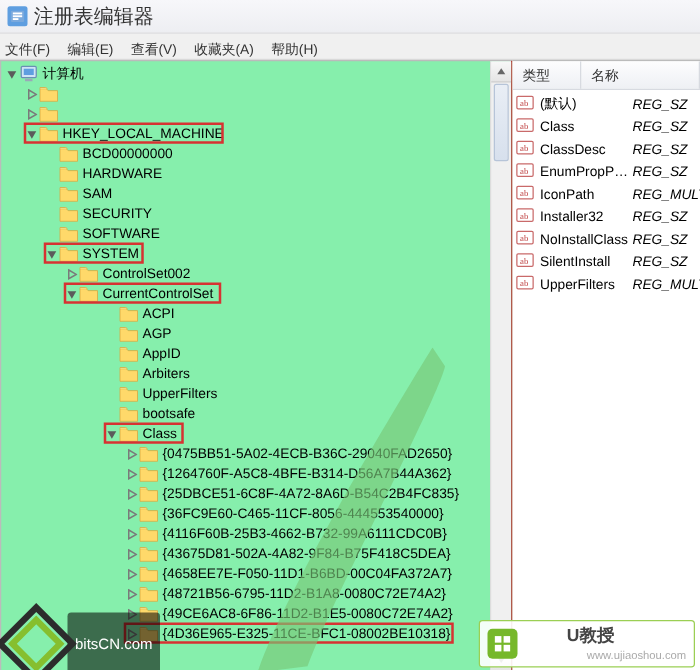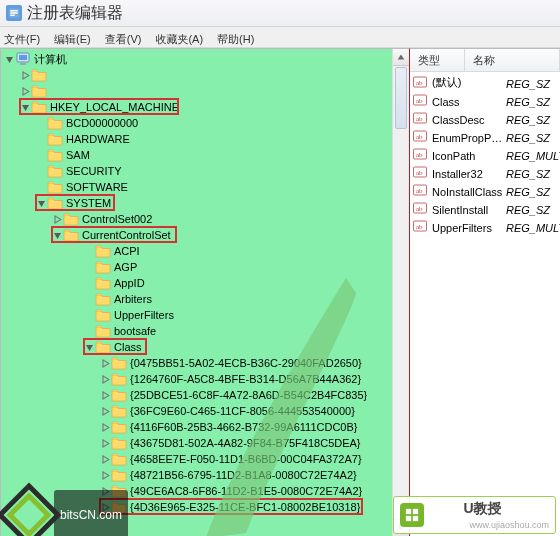--- a/index.html
+++ b/index.html
@@ -174,21 +174,21 @@
     pointer-events:none;
     gap:34px;
   }
   .logo-right .g {
     width:24px;height:24px;background:#76b82a;border-radius:4px;
     display:inline-flex;align-items:center;justify-content:center;
     margin-right:5px;
   }
   .logo-right .g svg{width:14px;height:14px;}
   .logo-right .txt {color:#444;font-weight:bold;font-size:14px;}
-  .logo-right .sub {color:#aaa;font-size:9px;margin-left:6px;}
+  .logo-right .sub {color:#aaa;font-size:9px;margin-left:16px;}
   
   
   .vscroll {
     position:absolute;
     right:0;top:0;bottom:0;width:16px;
     background:#f0f0f0;
     border-left:1px solid #ddd;
   }
   .vscroll .btn{
     height:16px;background:linear-gradient(#f8f8f8,#e5e5e5);

